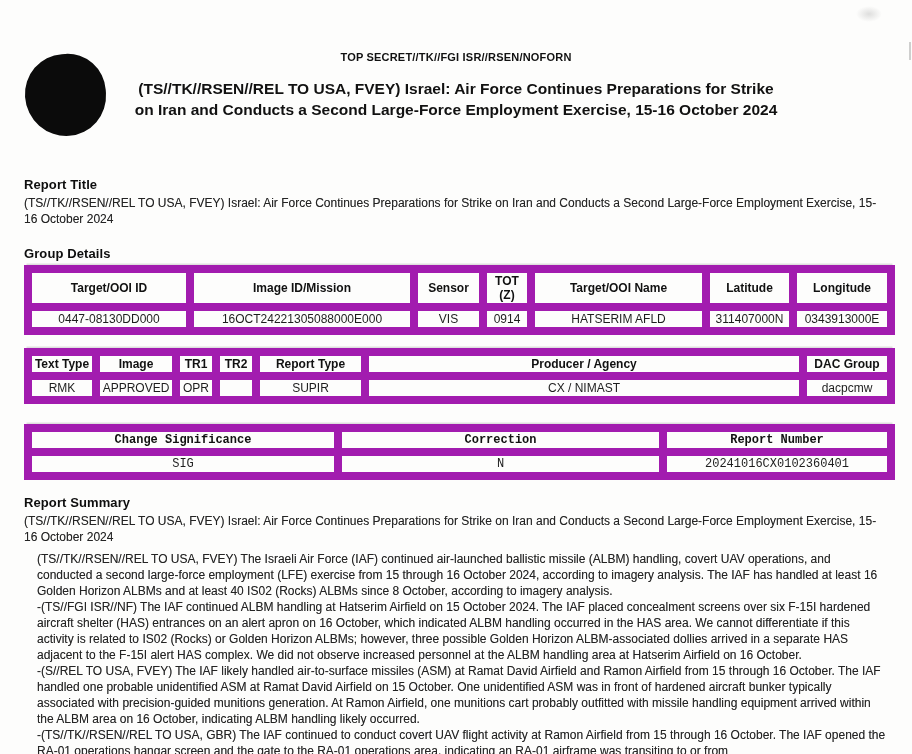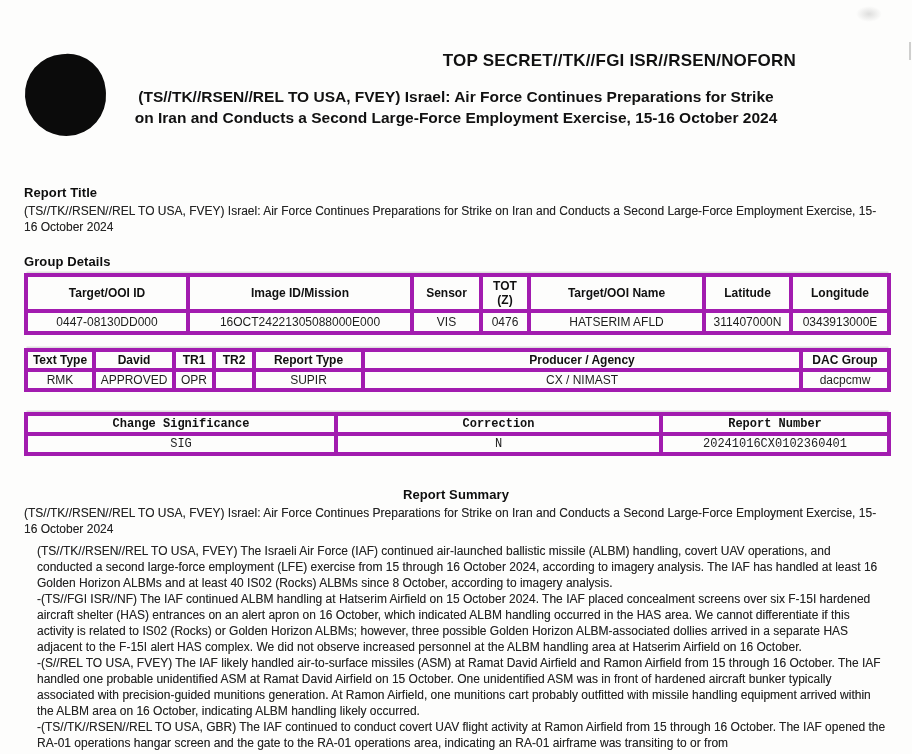--- a/index.html
+++ b/index.html
@@ -23,41 +23,41 @@
     position:absolute; left:856px; top:6px; width:26px; height:16px;
     background:radial-gradient(ellipse at center, rgba(150,150,150,.30), rgba(150,150,150,0) 70%);
   }
   .edge-tick {
     position:absolute; right:1px; top:42px; width:2px; height:18px;
     background:rgba(120,120,120,.35);
   }
 
   
   .header { padding:51px 116px 0 116px; text-align:center; }
-  .classification { font-weight:bold; font-size:17px; letter-spacing:.2px; color:#111;text-align:right; }
+  .classification { font-weight:bold; font-size:11px; letter-spacing:.2px; color:#111; }
   .header-title { margin-top:15px; font-weight:bold; font-size:15.5px; line-height:21px; color:#111; }
 
   .content { padding:0 24px; width:912px; }
   h2 { font-size:13px; font-weight:bold; color:#0e0e0e; letter-spacing:.1px; }
   .h-report-title   { margin-top:57px; }
   .h-report-details { margin-top:19px; }
-  .h-report-summary { margin-top:31px;text-align:center; }
+  .h-report-summary { margin-top:15px; }
 
   .body-text {
     font-size:12px; line-height:16px; color:#242424;
     margin-top:3px;
     text-shadow:0 0 .4px rgba(0,0,0,.35);
   }
 
   table {
     table-layout:fixed; width:863px;
     border-collapse:collapse; background:#fdfdfc;
   }
   th, td {
-    border:4px solid #a21caf;
+    border:8px solid #a21caf;
     text-align:center; vertical-align:middle;
     font-size:12px; color:#1d1d1d;
     padding:1px 2px;
     overflow:hidden; white-space:nowrap;
   }
   th { font-weight:bold; white-space:pre-line; color:#111; }
   .t-imagery { margin-top:4px; }
   .t-imagery th { height:36px; }
   .t-imagery td { height:22px; }
   .t-status { margin-top:13px; }
@@ -114,42 +114,42 @@
         <th>TOT
 (Z)</th>
         <th>Target/OOI Name</th>
         <th>Latitude</th>
         <th>Longitude</th>
       </tr>
       <tr>
         <td>0447-08130DD000</td>
         <td>16OCT24221305088000E000</td>
         <td>VIS</td>
-        <td>0476</td>
+        <td>0914</td>
         <td>HATSERIM AFLD</td>
         <td>311407000N</td>
         <td>0343913000E</td>
       </tr>
     </tbody>
       </table>
 
     <table class="t-status">
       <colgroup>
         <col style="width:68px">
           <col style="width:80px">
           <col style="width:40px">
           <col style="width:40px">
         <col style="width:109px">
           <col style="width:438px">
           <col style="width:88px">
       </colgroup>
       <tbody>
           <tr>
         <th>Text Type</th>
-        <th>David</th>
+        <th>Image</th>
         <th>TR1</th>
         <th>TR2</th>
         <th>Report Type</th>
         <th>Producer / Agency</th>
         <th>DAC Group</th>
       </tr>
       <tr>
         <td>RMK</td>
         <td>APPROVED</td>
         <td>OPR</td>

